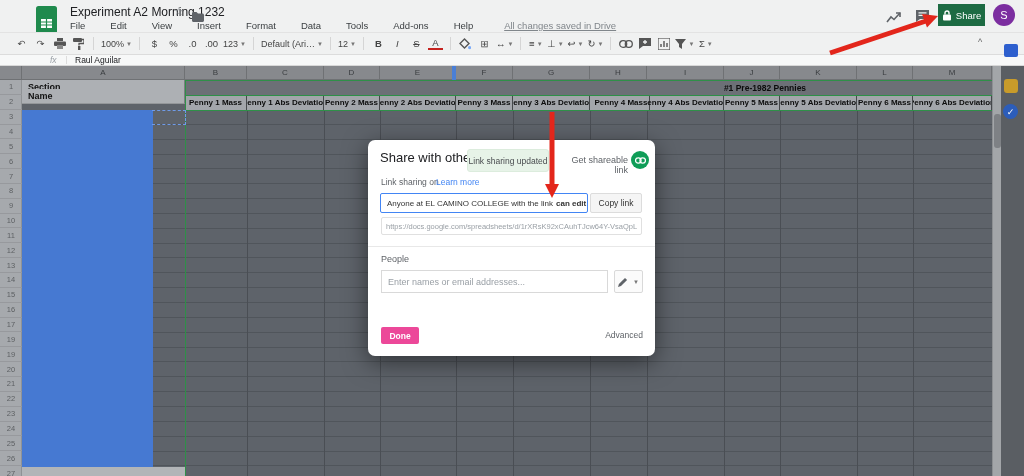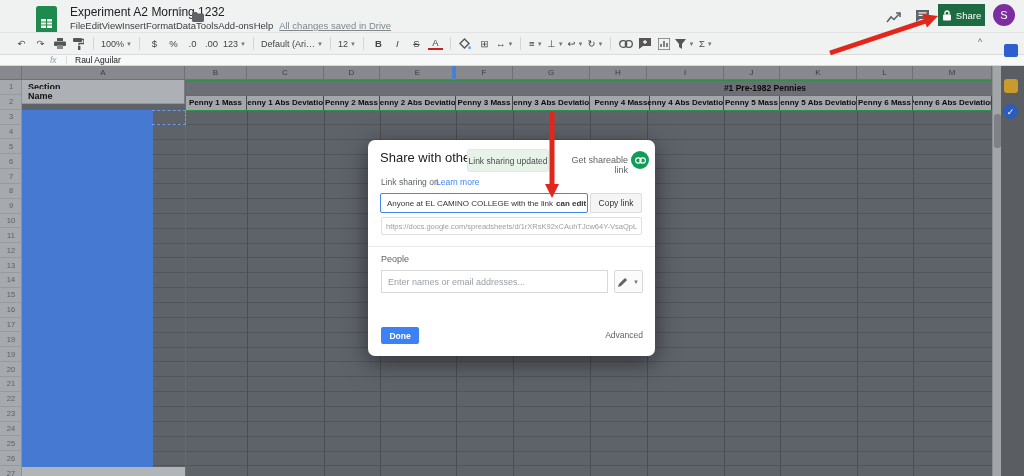--- a/index.html
+++ b/index.html
@@ -7,21 +7,21 @@
   body { font-family:"Liberation Sans", sans-serif; background:#5e636a; }
   #stage { position:relative; width:1024px; height:476px; overflow:hidden; }
   .abs { position:absolute; }
 
   
   #titlebar { left:0; top:0; width:1024px; height:32px; background:#f0f1f1; z-index:20; }
   #sheets-icon { left:36px; top:6px; }
   #doc-title { left:70px; top:5px; font-size:12px; color:#202124; white-space:nowrap; }
   #star-icon { left:174px; top:5px; font-size:11px; color:#80868b; }
   #folder-icon { left:192px; top:8px; }
-  #menu-row { left:70px; top:20px; height:12px; display:flex; gap:0; font-size:9.5px; color:#3c4043; white-space:nowrap; }
+  #menu-row { left:70px; top:20px; height:12px; display:flex; gap:25px; font-size:9.5px; color:#3c4043; white-space:nowrap; }
   #save-status { margin-left:6px; color:#80868b; text-decoration:underline; }
   #explore-icon { left:886px; top:10px; }
   #comment-icon-top { left:915px; top:9px; }
   #share-btn { left:938px; top:4px; width:47px; height:22px; border-radius:0; color:#fff;
                display:flex; align-items:center; justify-content:center; gap:4px; font-size:9.5px; }
   #avatar { left:993px; top:4px; width:22px; height:22px; border-radius:50%; color:#fff;
             display:flex; align-items:center; justify-content:center; font-size:11px; }
 
   #toolbar { left:0; top:32px; width:1024px; height:23px; background:#f0f1f1; border-top:1px solid #e3e3e3;
              border-bottom:1px solid #dcdcdc; display:flex; align-items:center; padding-left:12px;
@@ -399,21 +399,21 @@
     <input id="url-field" class="abs" readonly="" value="https://docs.google.com/spreadsheets/d/1rXRsK92xCAuhTJcw64Y-VsaQpLEk52DJ" style="">
     <div id="dlg-divider" class="abs"></div>
     <div id="people-label" class="abs">People</div>
     <input id="people-input" class="abs" placeholder="Enter names or email addresses..." style="">
     <div id="pencil-btn" class="abs">
       <svg width="10" height="10" viewBox="0 0 10 10">
           <path d="M0 10l.9-3L7 .9 9.1 3 3 9.1z" fill="#5f6368"></path>
         </svg>
       <span class="caret">▼</span>
     </div>
-    <button id="done-btn" class="abs" style="background: #3b82f6;">Done</button>
+    <button id="done-btn" class="abs" style="background: #ec4899;">Done</button>
     <div id="advanced-link" class="abs">Advanced</div>
   </div>
 
   <svg id="annotation-layer" class="abs">
     <g>
       <line x1="830" y1="53" x2="926" y2="21" stroke="#e3261b" stroke-width="5"></line>
       <polygon points="938,16 927,27.5 922,14" fill="#e3261b"></polygon>
     </g>
     <g>
       <line x1="552" y1="112" x2="552" y2="186" stroke="#e3261b" stroke-width="5"></line>

